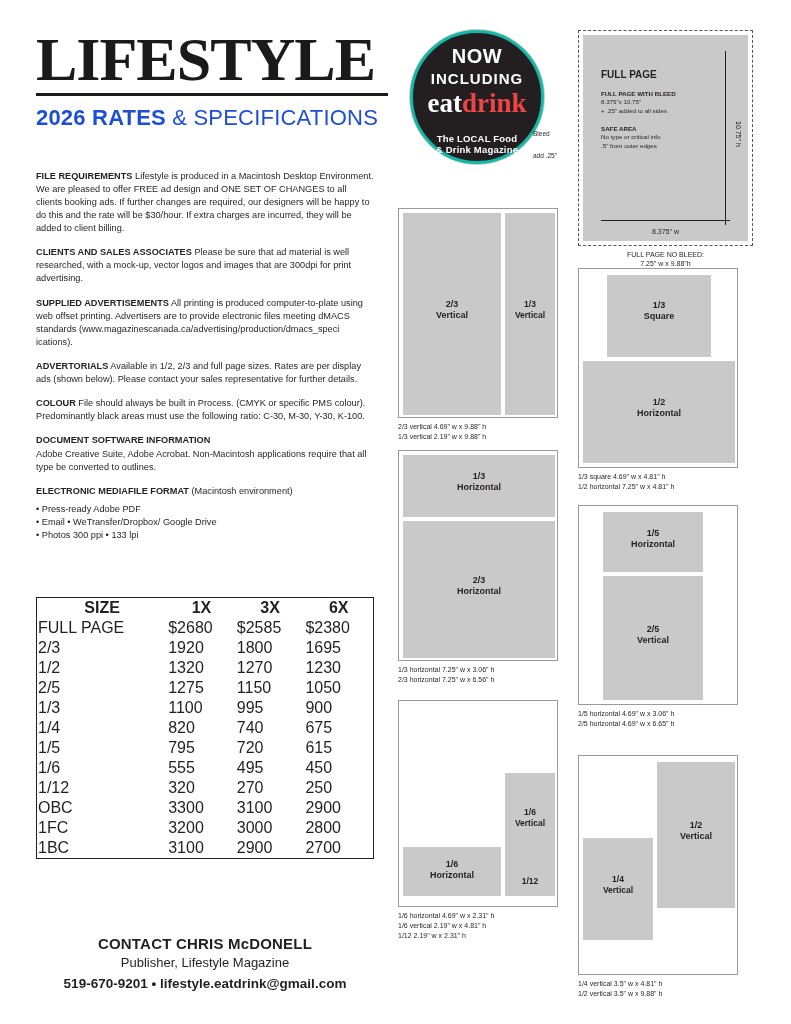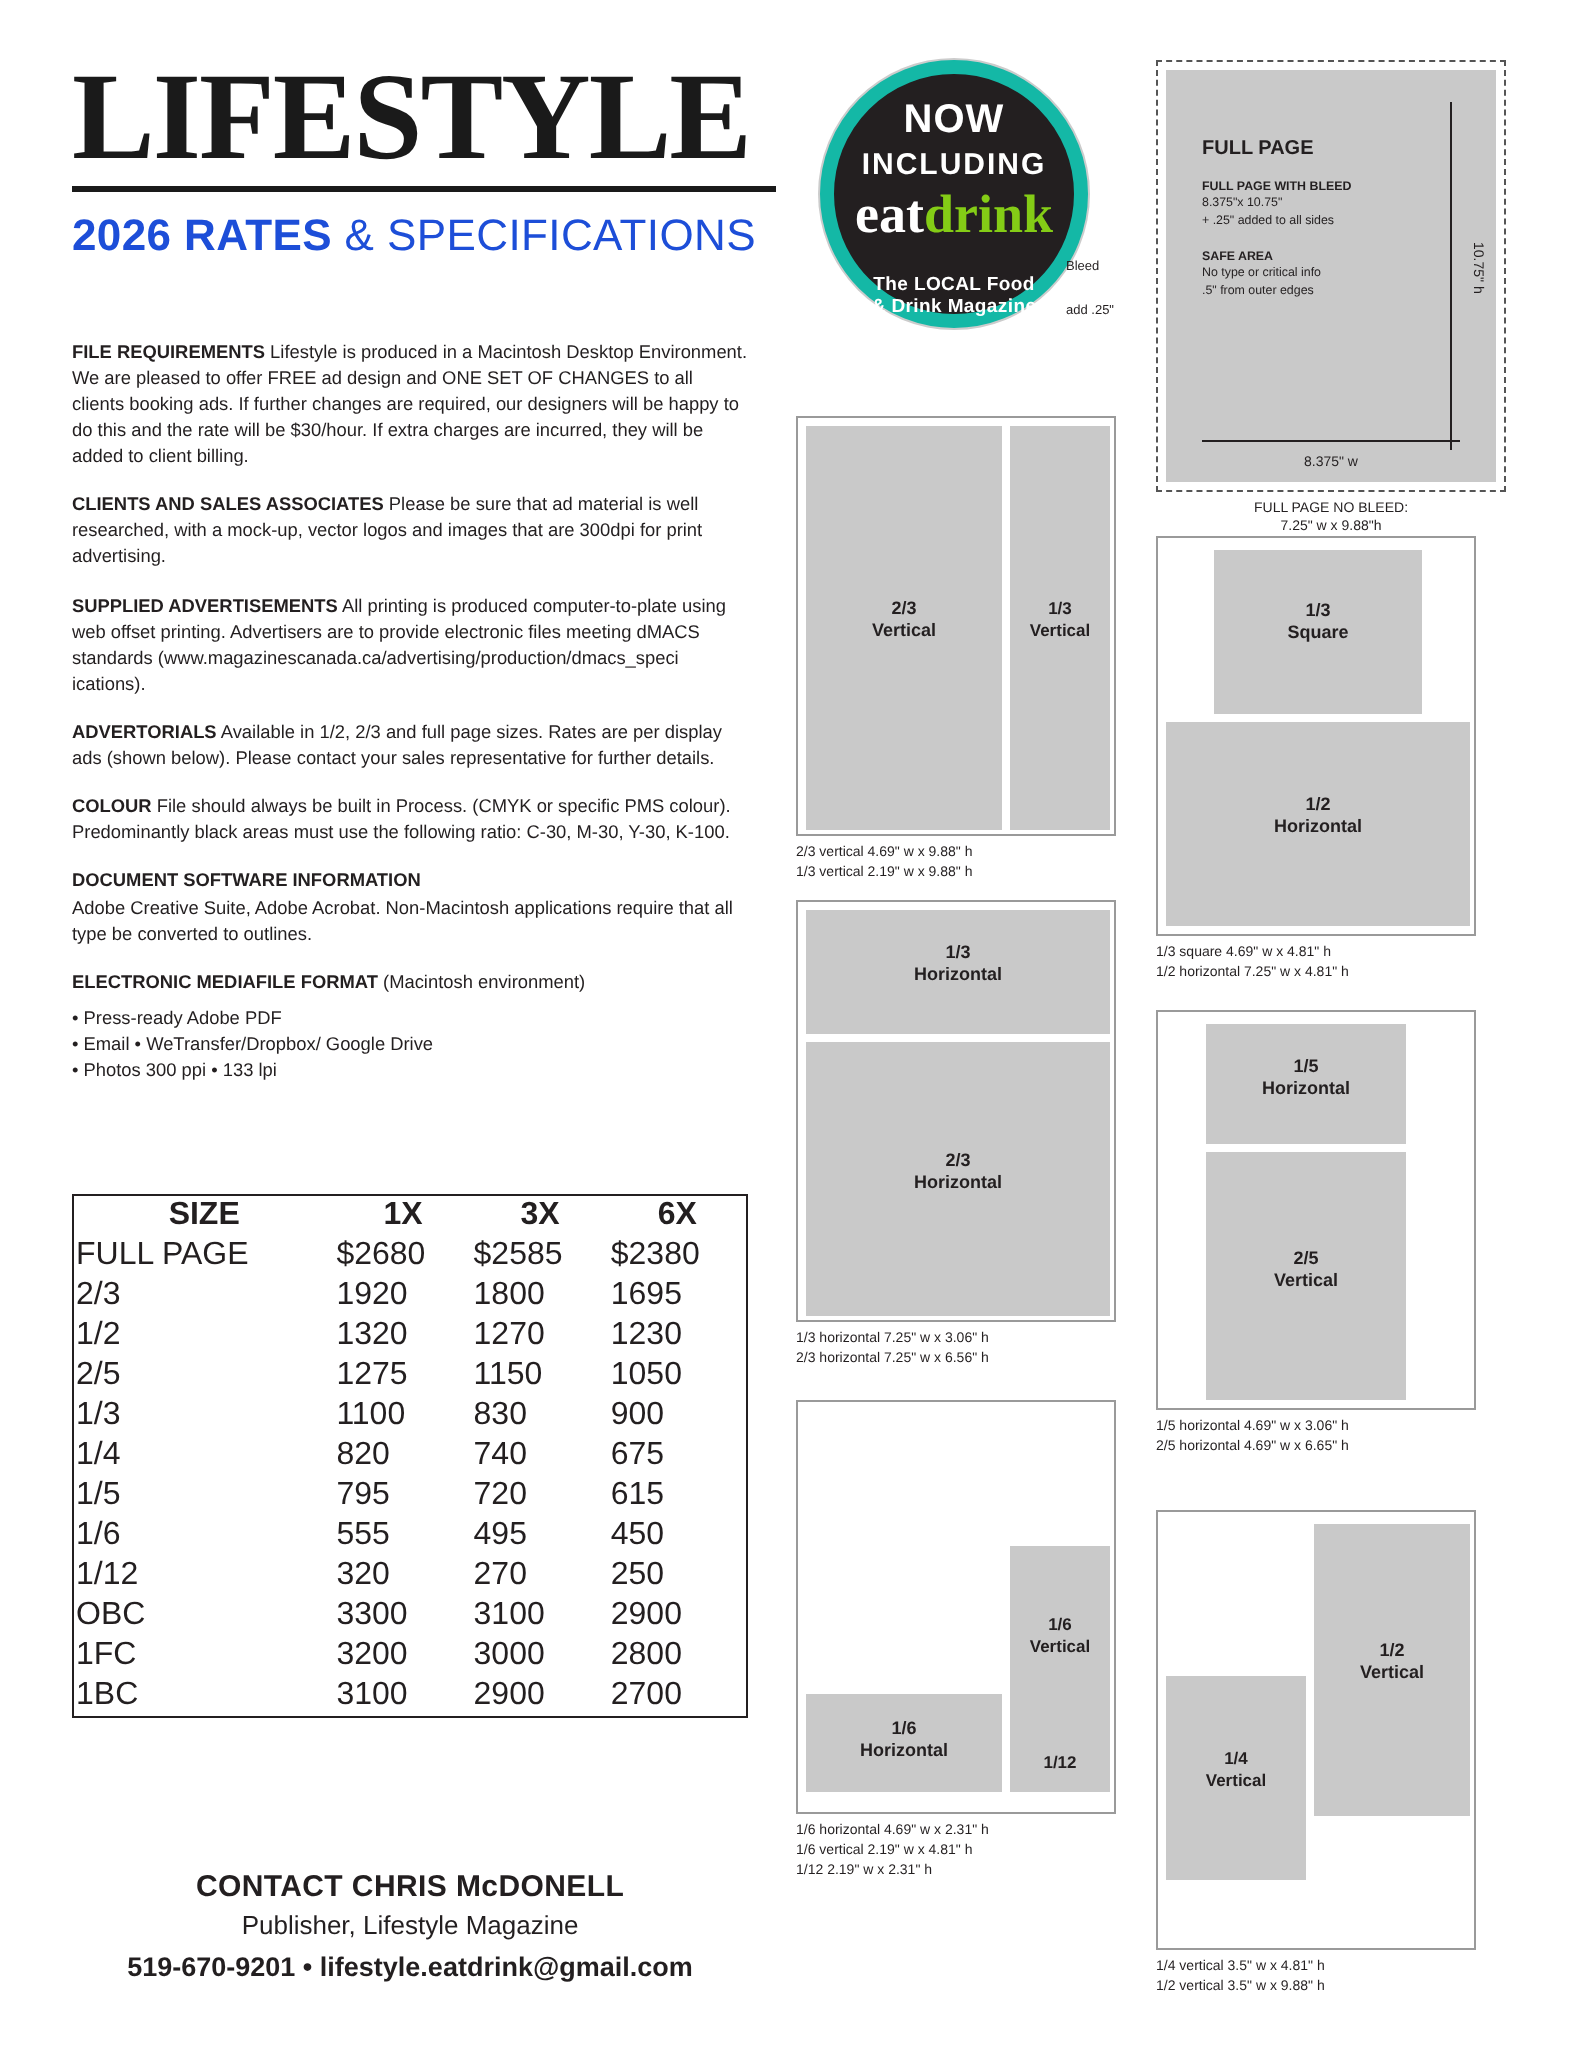--- a/index.html
+++ b/index.html
@@ -33,31 +33,31 @@
     color:#1d4ed8;
   }
   .rates-line .light { font-weight:normal; }
 
   
   .badge {
     position:absolute; left:410px; top:30px;
     width:134px; height:134px; border-radius:50%;
     background:#231f20; color:#fff;
     text-align:center;
-    border:7px solid #14b8a6;
+    border:3px solid #14b8a6;
     box-shadow:0 0 0 1px #ccc;
   }
   .badge .now { font-size:20px; font-weight:bold; letter-spacing:0.5px; margin-top:12px; }
   .badge .including { font-size:15px; font-weight:bold; letter-spacing:1px; margin-top:2px; }
   .badge .eatdrink {
     font-family:"Liberation Serif", serif;
     font-size:27px; font-weight:bold; margin-top:3px; line-height:1;
   }
   .badge .eatdrink .eat { color:#ffffff; }
-  .badge .eatdrink .drink { color:#84cc16; }
+  .badge .eatdrink .drink { color:#ef4444; }
   .badge .sub1 { font-size:9.5px; font-weight:bold; margin-top:16px; letter-spacing:0.2px;}
   .badge .sub2 { font-size:9.5px; font-weight:bold; letter-spacing:0.2px;}
 
   
   .fullpage-box {
     position:absolute; left:578px; top:30px; width:175px; height:216px;
     border:1px dashed #555; background:#fff; padding:4px;
   }
   .fullpage-inner {
     width:100%; height:100%;
@@ -265,21 +265,21 @@
           </tr>
         <tr>
             <td class="size-col">2/5</td>
             <td>1275</td>
             <td>1150</td>
             <td>1050</td>
           </tr>
         <tr>
             <td class="size-col">1/3</td>
             <td>1100</td>
-            <td>830</td>
+            <td>995</td>
             <td>900</td>
           </tr>
         <tr>
             <td class="size-col">1/4</td>
             <td>820</td>
             <td>740</td>
             <td>675</td>
           </tr>
         <tr>
             <td class="size-col">1/5</td>

